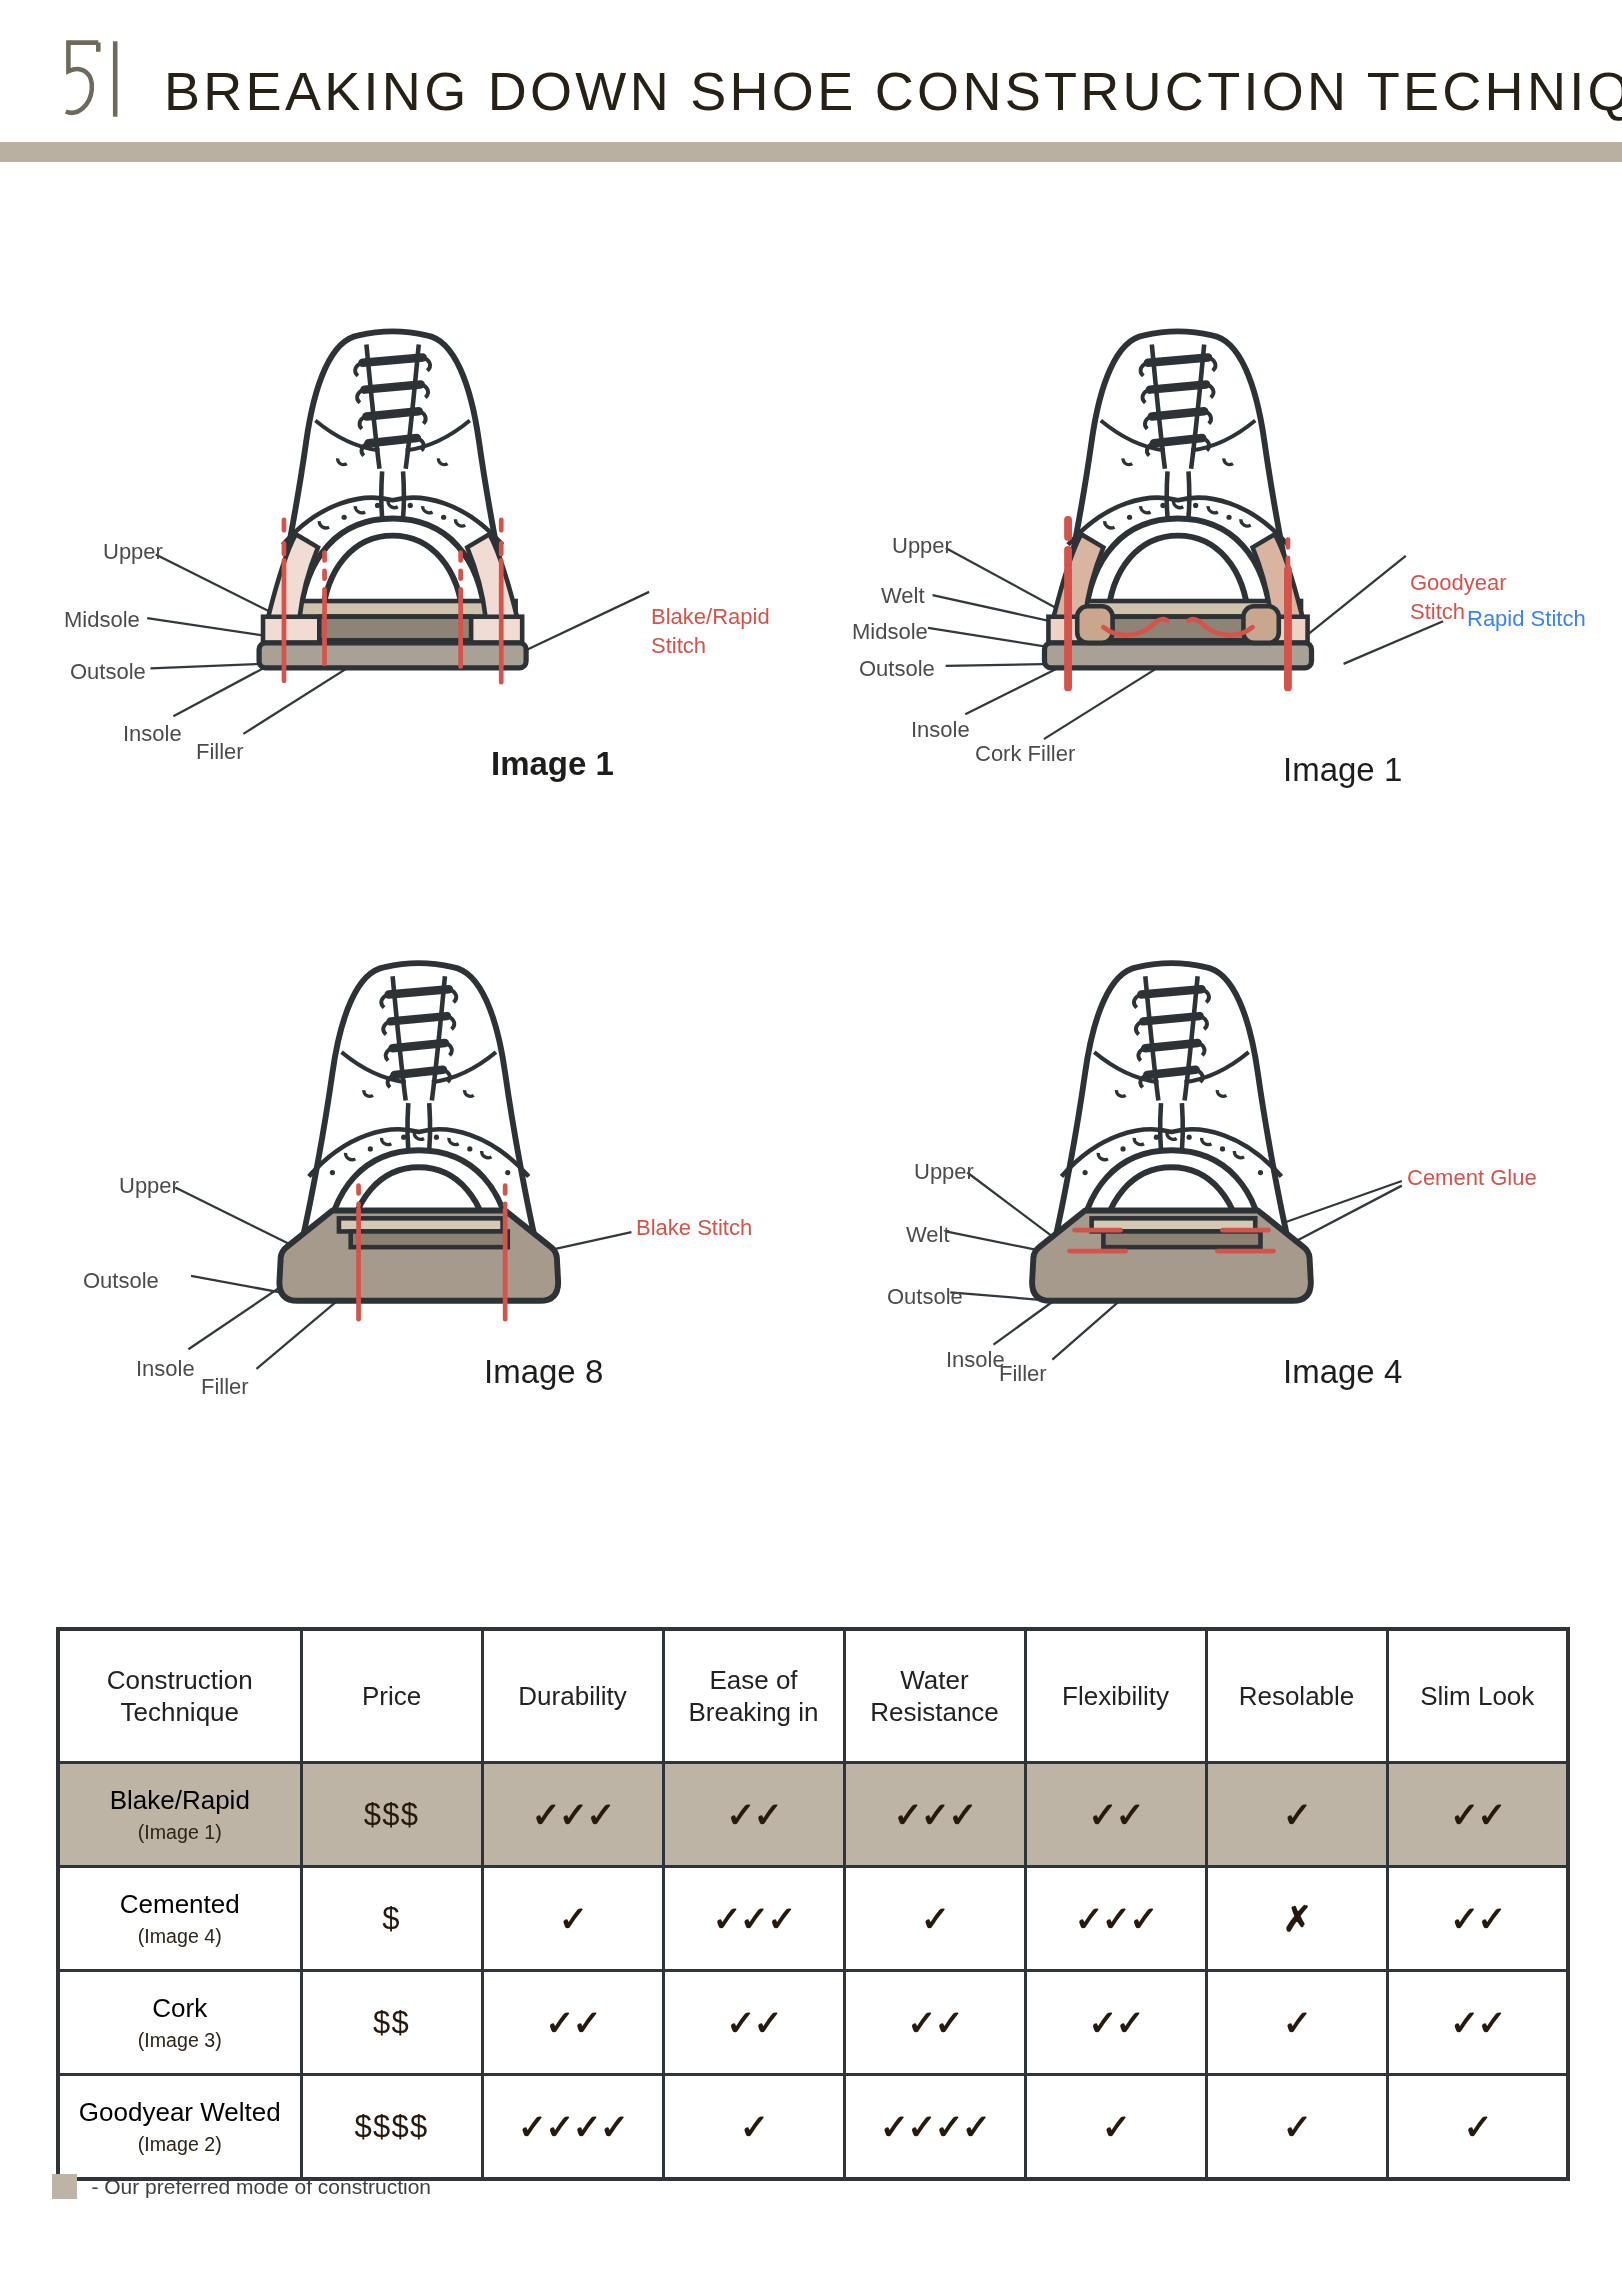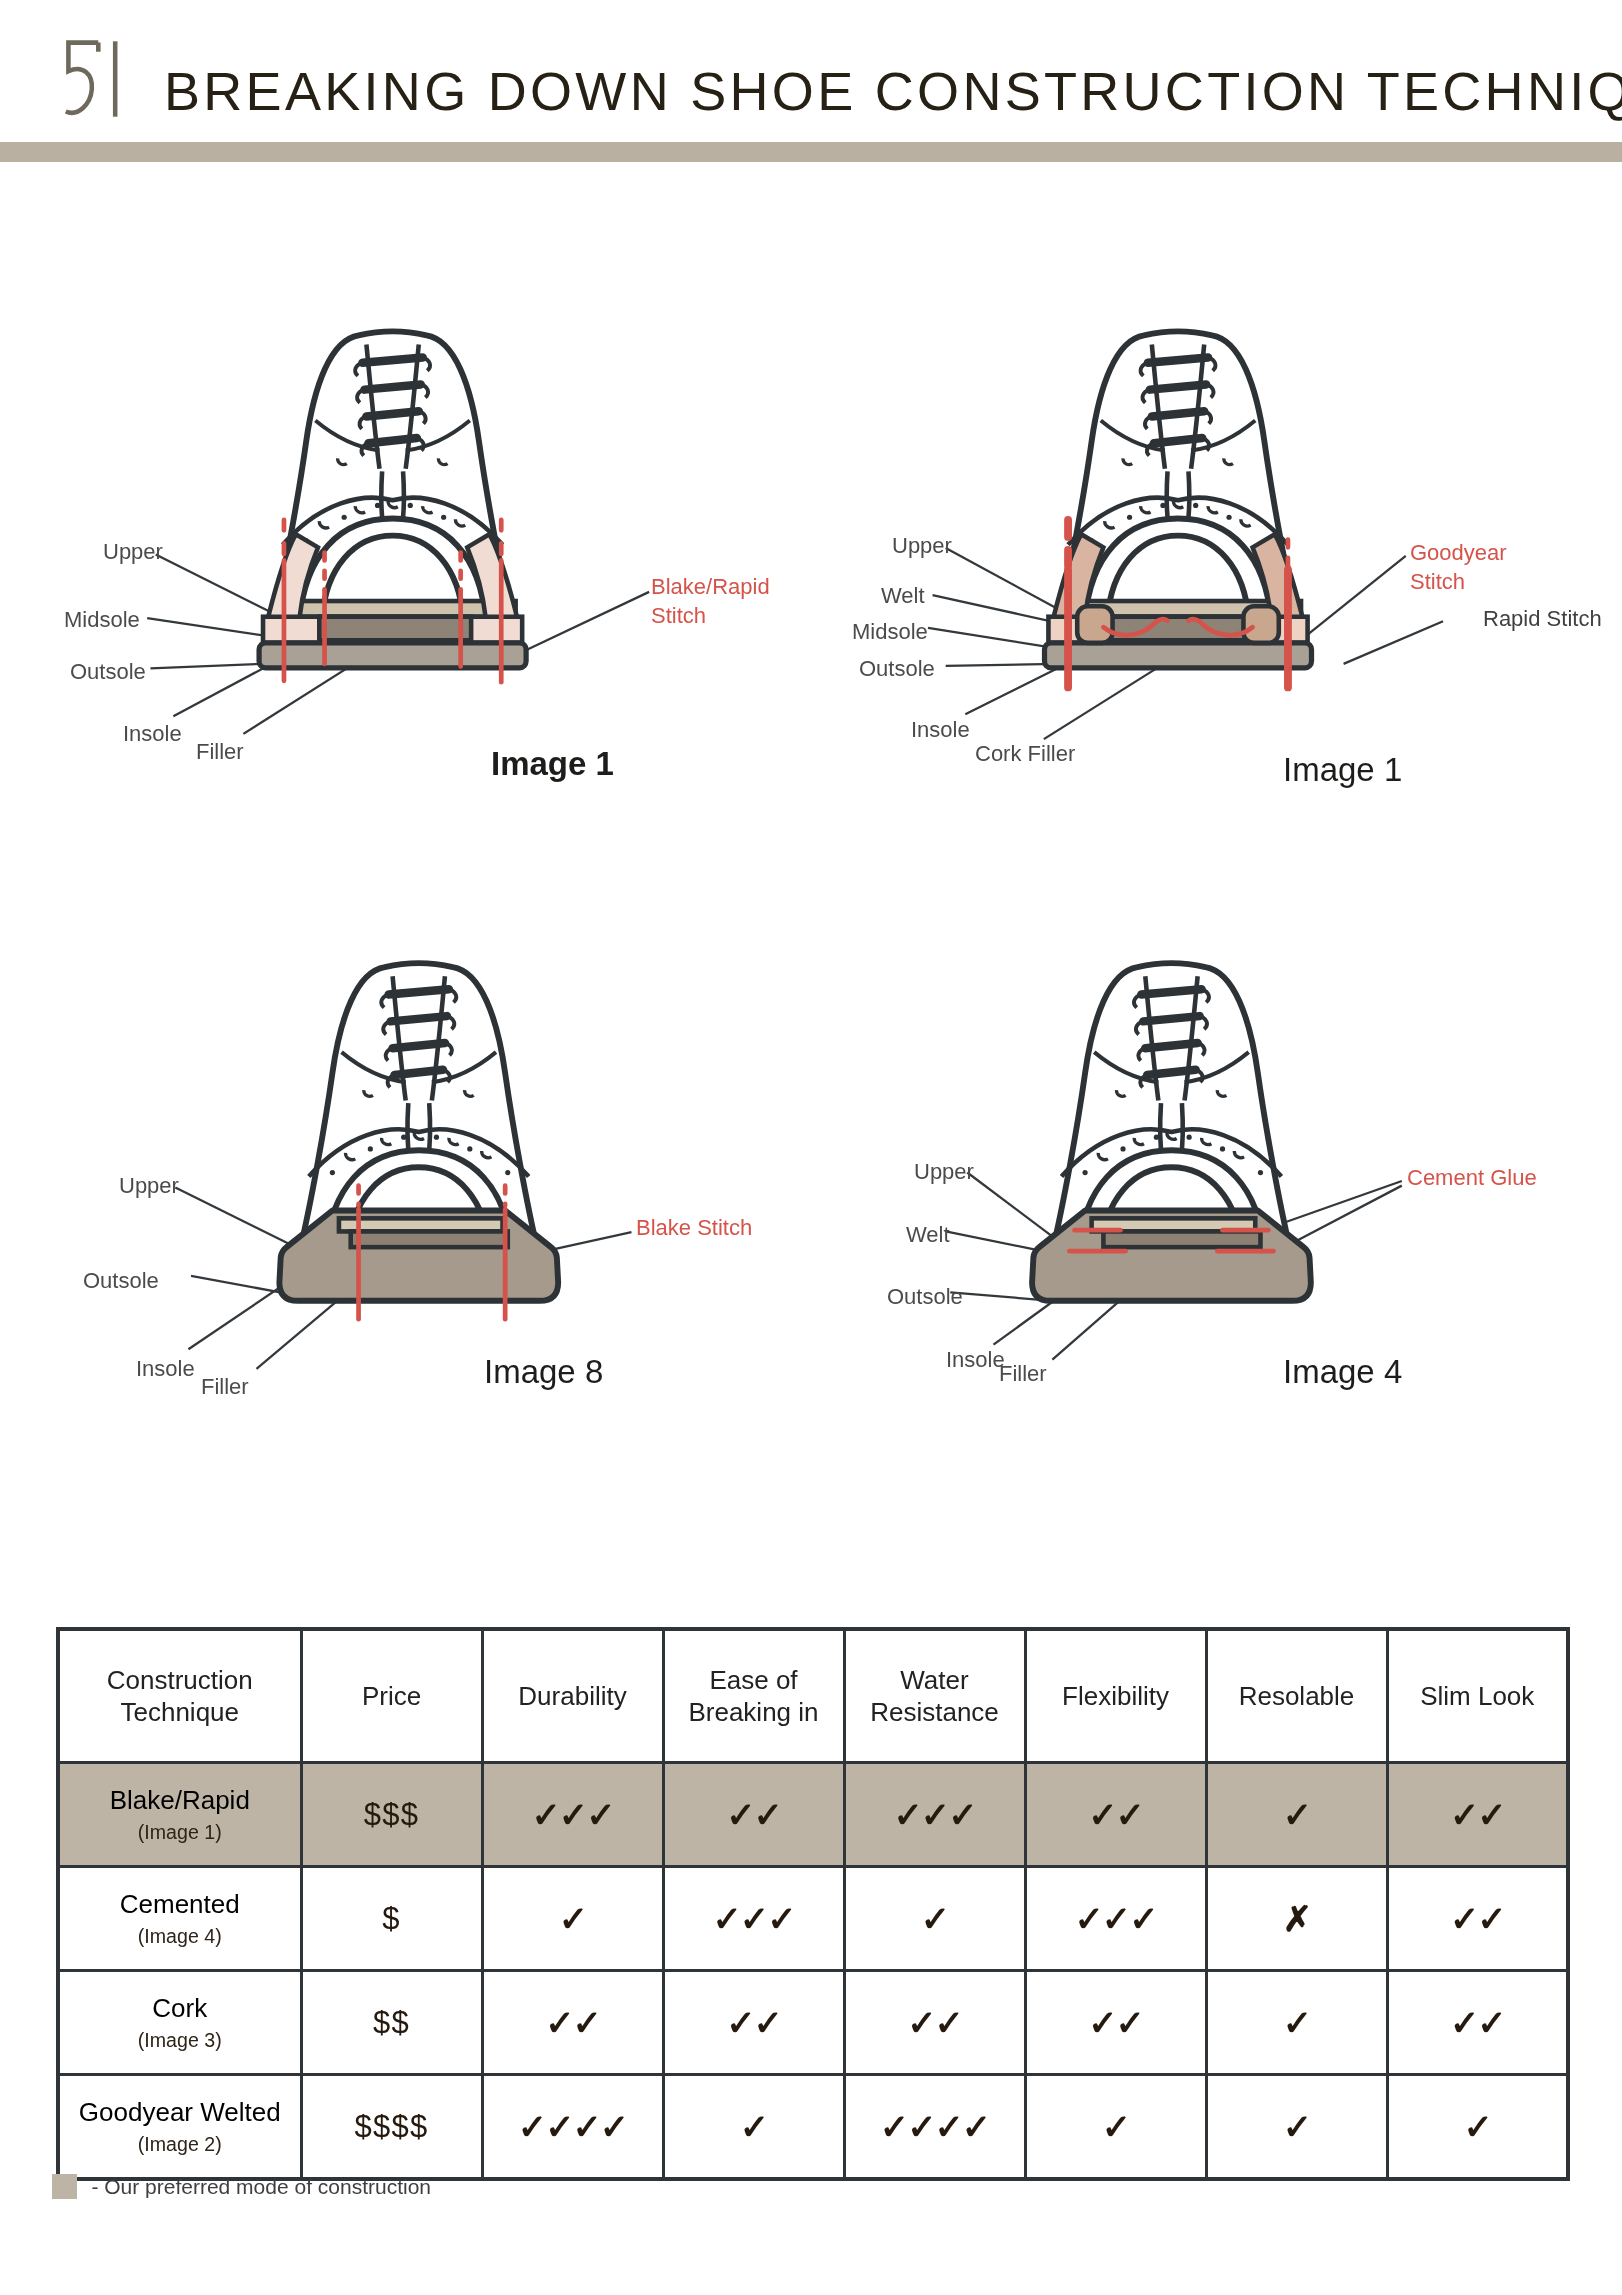--- a/index.html
+++ b/index.html
@@ -8,21 +8,21 @@
   
   .title{position:absolute;left:164px;top:60px;font-size:54px;font-weight:300;
          letter-spacing:3.3px;color:#262015;white-space:nowrap;}
   .logo{position:absolute;left:58px;top:37px;}
   .accent-bar{position:absolute;left:0;top:142px;width:1623px;height:19.6px;background:#b9b0a1;}
   
   .diagram{position:absolute;}
   .diagram svg.scene{position:absolute;left:0;top:0;}
   .dlabel{position:absolute;font-size:22px;font-weight:300;color:#4b4b4a;white-space:nowrap;}
   .dlabel.red{color:#d5534a;}
-  .dlabel.wrap{white-space:normal;width:134px;line-height:1.3;}
+  .dlabel.wrap{white-space:normal;width:134px;line-height:1.3;margin-top:30px;}
   .caption{position:absolute;font-size:33px;font-weight:300;color:#1d1d1b;white-space:nowrap;}
   
   .s5,.s6,.s7{stroke:#2c3236;fill:none;}
   .s5{stroke-width:5px;}.s6{stroke-width:6px;}.s7{stroke-width:7px;}
   .k7{stroke:#2c3236;stroke-width:7px;}
   .k8{stroke:#2c3236;stroke-width:8px;}
   .k9{stroke:#2c3236;stroke-width:9px;stroke-linejoin:round;}
   .lace{stroke:#2c3236;stroke-width:13px;stroke-linecap:round;fill:none;}
   .ink{fill:#2c3236;}
   .red{stroke:#d5534a;stroke-width:7.2px;fill:none;stroke-linecap:round;}
@@ -151,21 +151,21 @@
         <path class="red" d="M374,464 C352,482 320,480 298,460 C290,452 282,450 276,454"></path>
       </g>
     </svg>
     <div class="dlabel" style="left:61px;top:252px;">Upper</div>
     <div class="dlabel" style="left:50px;top:302px;">Welt</div>
     <div class="dlabel" style="left:21px;top:338px;">Midsole</div>
     <div class="dlabel" style="left:28px;top:375px;">Outsole</div>
     <div class="dlabel" style="left:80px;top:436px;">Insole</div>
     <div class="dlabel" style="left:144px;top:460px;">Cork Filler</div>
     <div class="dlabel red wrap" style="left:579px;top:258px;">Goodyear Stitch</div>
-    <div class="dlabel" style="left:652px;top:325px;color:#404040;">Rapid Stitch</div>
+    <div class="dlabel" style="left:636px;top:325px;color:#3b82f6;">Rapid Stitch</div>
     <div class="caption" style="left:452px;top:470px;">Image 1</div>
   </div>
 
   <div class="diagram" style="left:39px;top:916px;width:753px;height:517px;">
     <svg class="scene" width="753" height="517" viewBox="0 0 1150 790">
       <line class="ld" x1="208" y1="415" x2="390" y2="505"></line>
       <line class="ld" x1="232" y1="550" x2="395" y2="580"></line>
       <line class="ld" x1="228" y1="662" x2="500" y2="478"></line>
       <line class="ld" x1="332" y1="692" x2="560" y2="500"></line>
       <line class="ld" x1="905" y1="483" x2="728" y2="522"></line>

